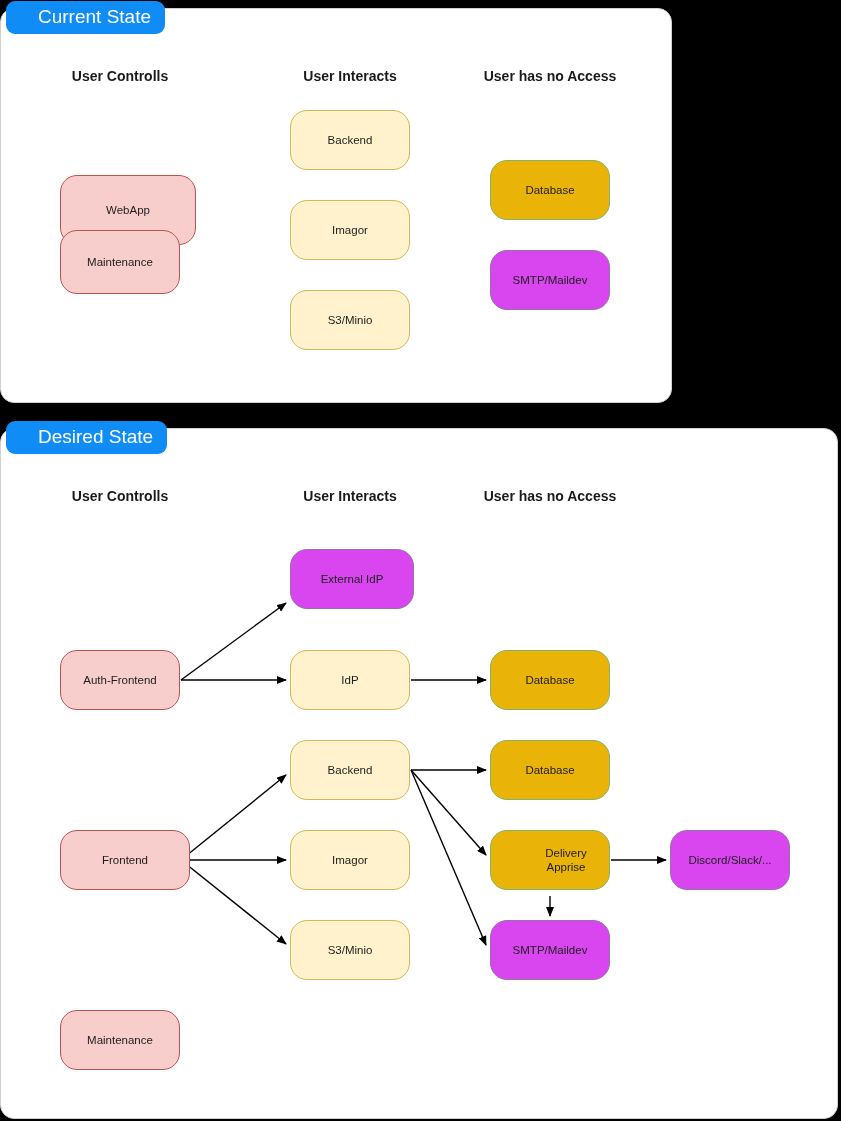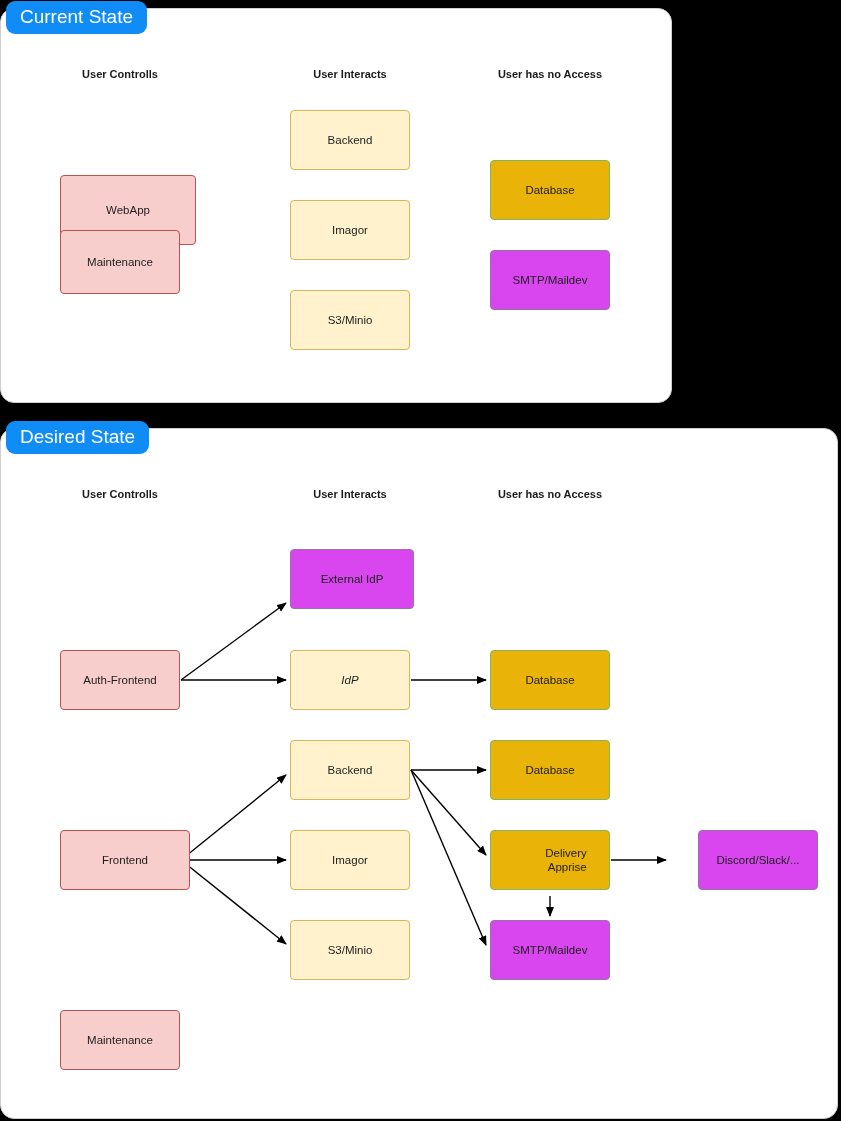--- a/index.html
+++ b/index.html
@@ -2,27 +2,27 @@
 <html><head>
 <meta charset="utf-8">
 <style>
   html,body{margin:0;padding:0;background:#000;}
   body{width:841px;height:1121px;position:relative;overflow:hidden;
        font-family:"Liberation Sans","DejaVu Sans",sans-serif;}
 
   .panel{position:absolute;background:#ffffff;border:1px solid #d0d0d0;border-radius:14px;}
 
   .tab{position:absolute;background:#0f8cf5;color:#fff;border-radius:9px;
-       font-size:19px;line-height:28px;padding:2px 14px 3px 14px;white-space:nowrap;z-index:5;}
+       font-size:19px;line-height:28px;padding:2px 14px 3px 32px;white-space:nowrap;z-index:5;}
 
-  .colhead{position:absolute;font-size:11px;font-weight:bold;color:#1a1a1a;
+  .colhead{position:absolute;font-size:14px;font-weight:bold;color:#1a1a1a;
            text-align:center;white-space:nowrap;transform:translateX(-50%);}
 
-  .node{position:absolute;border-radius:4px;border-width:1px;border-style:solid;
-        display:flex;align-items:center;justify-content:center;text-align:right;
+  .node{position:absolute;border-radius:17px;border-width:1px;border-style:solid;
+        display:flex;align-items:center;justify-content:center;text-align:center;
         font-size:11.5px;color:#1d1d1d;line-height:14px;box-sizing:border-box;z-index:3;}
   .node span{pointer-events:none;}
 
   .n-red{background:#f8cecc;border-color:#b85450;}
   .n-yellow{background:#fff2cc;border-color:#d6b656;}
   .n-green{background:#eab308;border-color:#82b366;}
   .n-purple{background:#d946ef;border-color:#9673a6;}
 
   .edges{position:absolute;left:0;top:0;pointer-events:none;z-index:2;}
 </style>
@@ -107,21 +107,21 @@
 <div class="node n-red" style="left:60px;top:830px;width:130px;height:60px;">
   <span>Frontend</span>
 </div>
 <div class="node n-red" style="left:60px;top:1010px;width:120px;height:60px;">
   <span>Maintenance</span>
 </div>
 
 <div class="node n-purple" style="left:290px;top:549px;width:124px;height:60px;">
   <span>External IdP</span>
 </div>
-<div class="node n-yellow" style="left:290px;top:650px;width:120px;height:60px;font-style:italic;">
+<div class="node n-yellow" style="left:290px;top:650px;width:120px;height:60px;">
   <span>IdP</span>
 </div>
 <div class="node n-yellow" style="left:290px;top:740px;width:120px;height:60px;">
   <span>Backend</span>
 </div>
 <div class="node n-yellow" style="left:290px;top:830px;width:120px;height:60px;">
   <span>Imagor</span>
 </div>
 <div class="node n-yellow" style="left:290px;top:920px;width:120px;height:60px;">
   <span>S3/Minio</span>
@@ -133,15 +133,15 @@
 <div class="node n-green" style="left:490px;top:740px;width:120px;height:60px;">
   <span>Database</span>
 </div>
 <div class="node n-green" style="left:490px;top:830px;width:120px;height:60px;white-space:pre-line;padding-left:32px;">
   <span>Delivery
 Apprise</span>
 </div>
 <div class="node n-purple" style="left:490px;top:920px;width:120px;height:60px;">
   <span>SMTP/Maildev</span>
 </div>
-<div class="node n-purple" style="left:670px;top:830px;width:120px;height:60px;margin-left:28px;">
+<div class="node n-purple" style="left:670px;top:830px;width:120px;height:60px;">
   <span>Discord/Slack/...</span>
 </div>
 
 </body></html>

